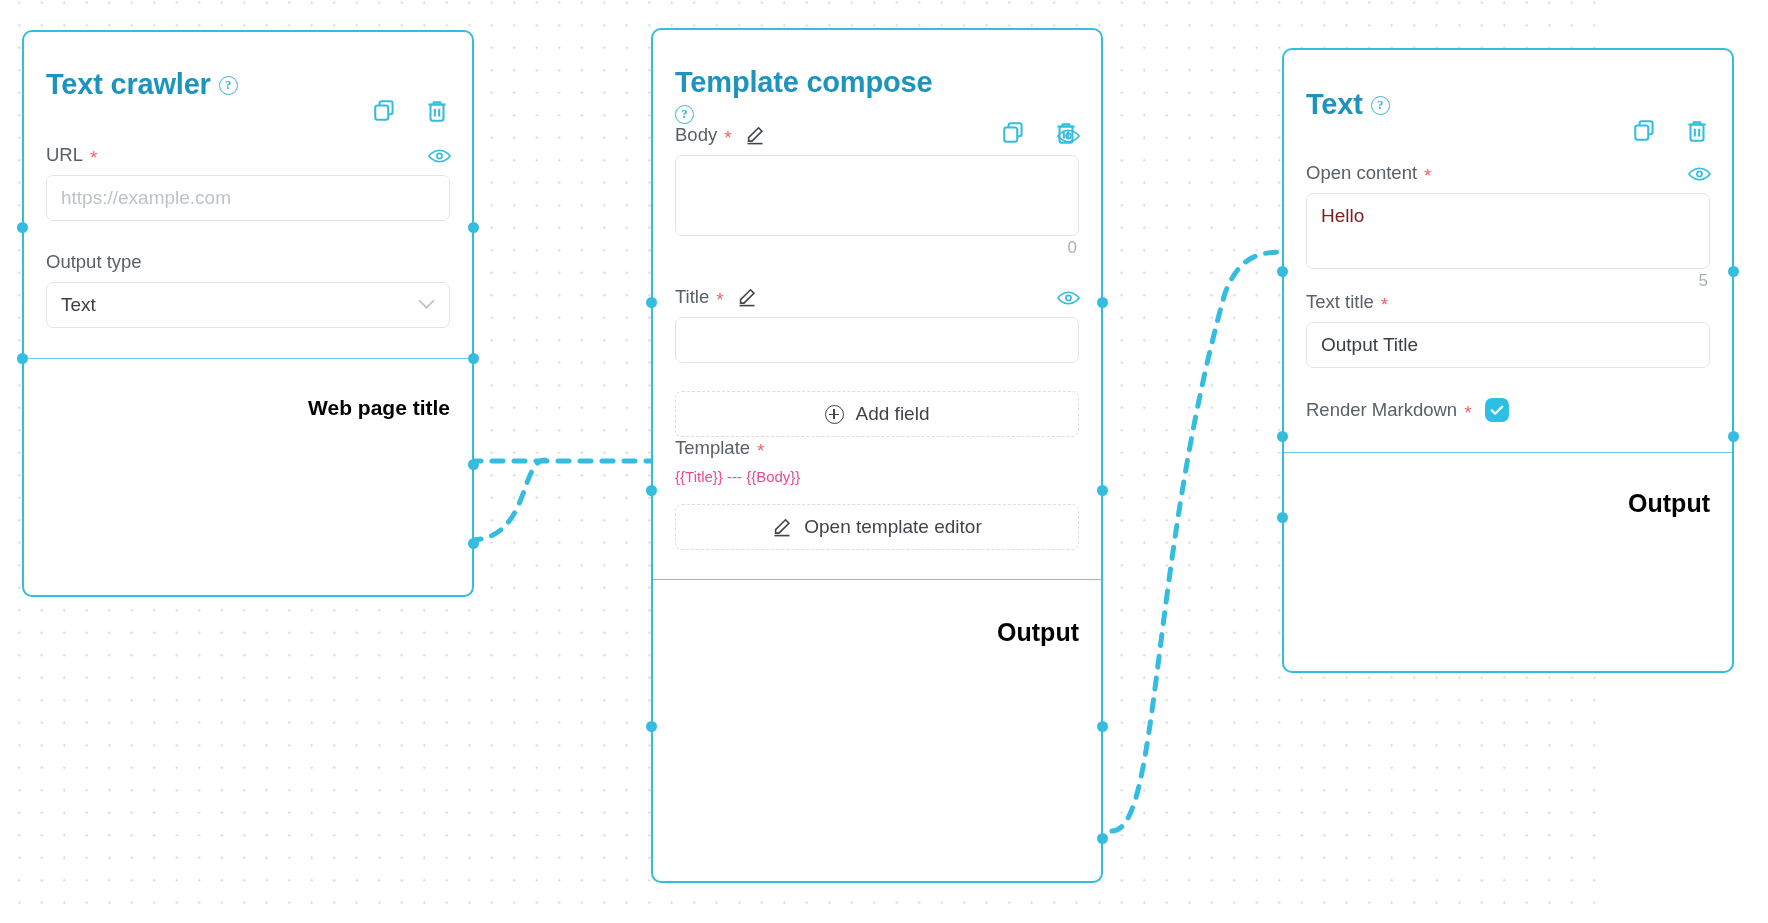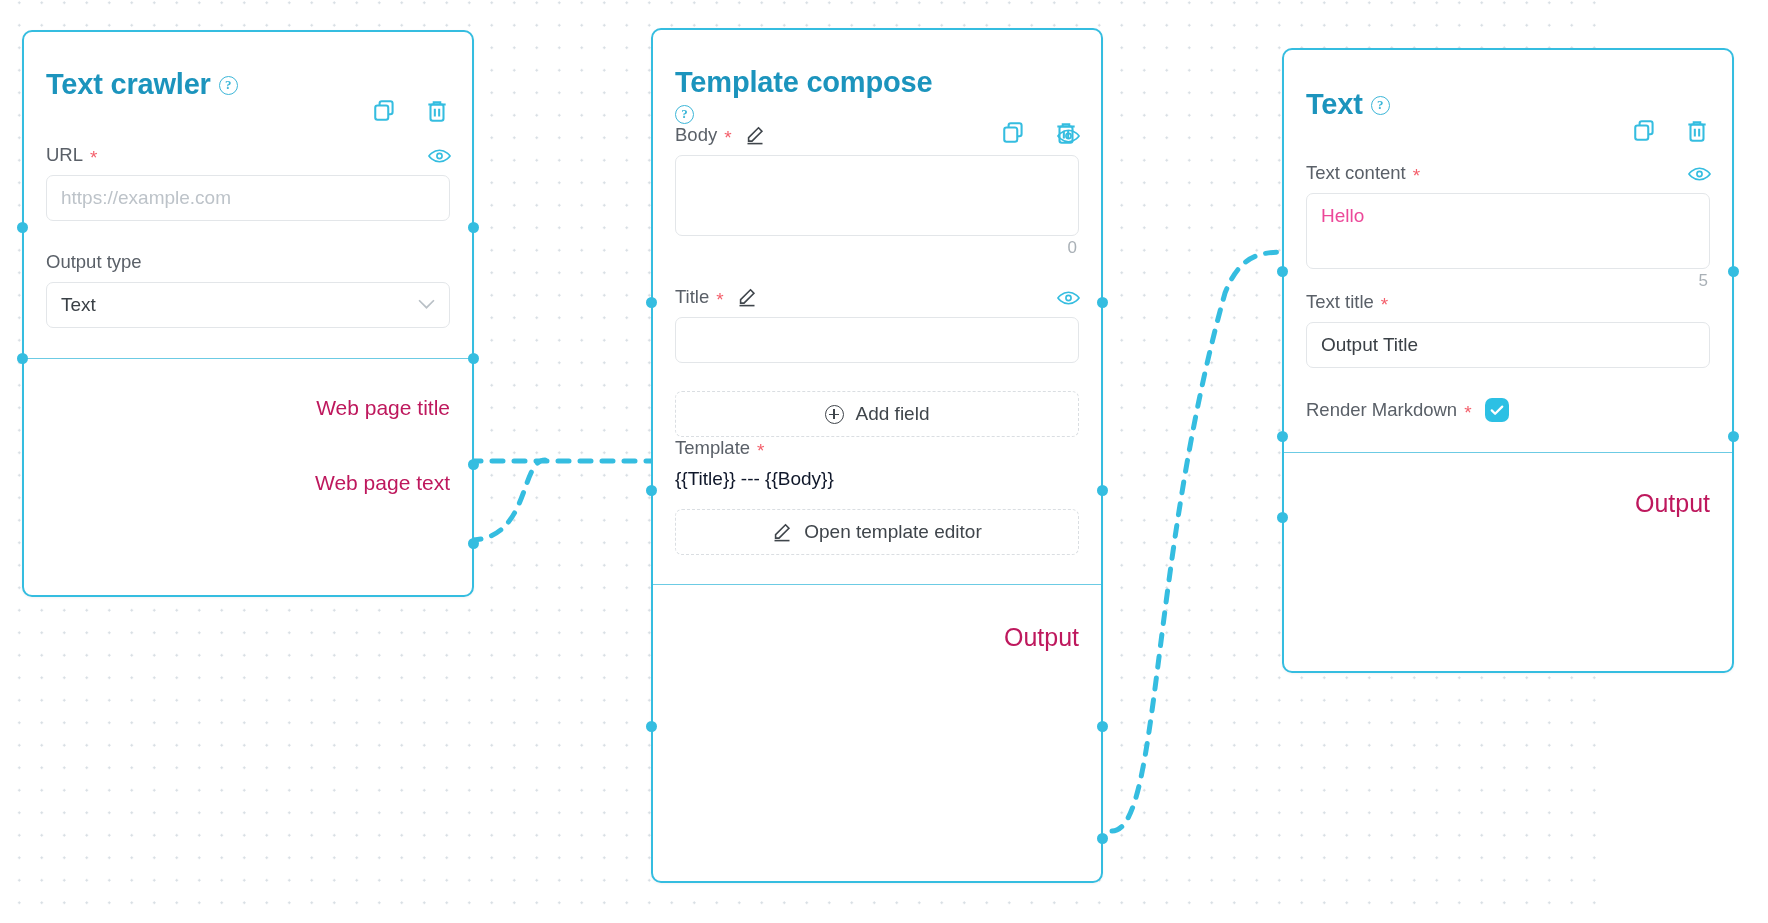--- a/index.html
+++ b/index.html
@@ -88,21 +88,21 @@
     display: flex;
     align-items: center;
   }
   .placeholder { color: #bdc3c9; }
   .textarea-box {
     border: 1.3px solid #e3e6e9;
     border-radius: 7px;
     background: #fff;
     width: 100%;
     font-size: 19px;
-    color: #ec4899;
+    color: #7f1d1d;
     padding: 11px 14px;
   }
   .counter {
     text-align: right;
     color: #a9b0b6;
     font-size: 17px;
     margin-top: 2px;
     padding-right: 2px;
   }
   .select-box {
@@ -140,30 +140,30 @@
     border-radius: 50%;
     position: relative;
     flex: none;
   }
   .plus-circ::before, .plus-circ::after {
     content: ""; position: absolute; background: #3f454b;
   }
   .plus-circ::before { left: 3.5px; top: 7.7px; width: 10px; height: 1.5px; }
   .plus-circ::after { top: 3.5px; left: 7.7px; height: 10px; width: 1.5px; }
 
-  .tpl-value { font-size: 19px; color: #0f172a; padding: 0 22px; }
+  .tpl-value { font-size: 15px; color: #ec4899; padding: 0 22px; }
 
   .divider {
     border-top: 1.4px solid #6ccbe4;
     margin: 0;
   }
   .port-label {
     font-size: 21px;
-    font-weight: normal;
-    color: #be185d;
+    font-weight: bold;
+    color: #000000;
     text-align: right;
     padding: 0 22px;
   }
 
   .port {
     position: absolute;
     width: 11px; height: 11px;
     border-radius: 50%;
     background: #35bde0;
   }
@@ -242,21 +242,20 @@
           <svg viewBox="0 0 16 10" width="17" height="11" fill="none" stroke="#b9c0c6" stroke-width="1.6">
               <path d="M1 1l7 7 7-7"></path>
             </svg>
         </span>
       </div>
     </div>
 
     <div class="divider" style="margin-top:30px;"></div>
 
     <div class="port-label" style="margin-top:37px;">Web page title</div>
-    <div class="port-label" style="margin-top:51px;">Web page text</div>
 
     <span class="port" style="left:-7px; top:190px;"></span>
     <span class="port" style="right:-7px; top:190px;"></span>
     <span class="port" style="left:-7px; top:321px;"></span>
     <span class="port" style="right:-7px; top:321px;"></span>
     <span class="port" style="right:-7px; top:427px;"></span>
     <span class="port" style="right:-7px; top:506px;"></span>
   </div>
 
   <div class="node" style="left:651px; top:28px; width:452px; height:855px;">
@@ -392,21 +391,21 @@
               <path d="M9 6V4h6v2"></path>
             <rect x="6" y="6" width="12" height="15" rx="2"></rect>
             <path d="M10 10v7M14 10v7"></path>
           </svg>
         </span>
       </span>
     </div>
 
     <div class="field" style="margin-top:42px;">
       <div class="field-label">
-        <span>Text content</span>
+        <span>Open content</span>
         <span class="req">*</span>
         <span class="label-spacer"></span>
         <span class="eye">
           <svg viewBox="0 0 24 16" width="23" height="16" fill="none" stroke="#35bde0" stroke-width="1.7">
             <path d="M1 8s4-6 11-6 11 6 11 6-4 6-11 6S1 8 1 8z"></path>
               <circle cx="12" cy="8" r="2.7"></circle>
           </svg>
         </span>
       </div>
       <div class="textarea-box" style="height:76px;">

